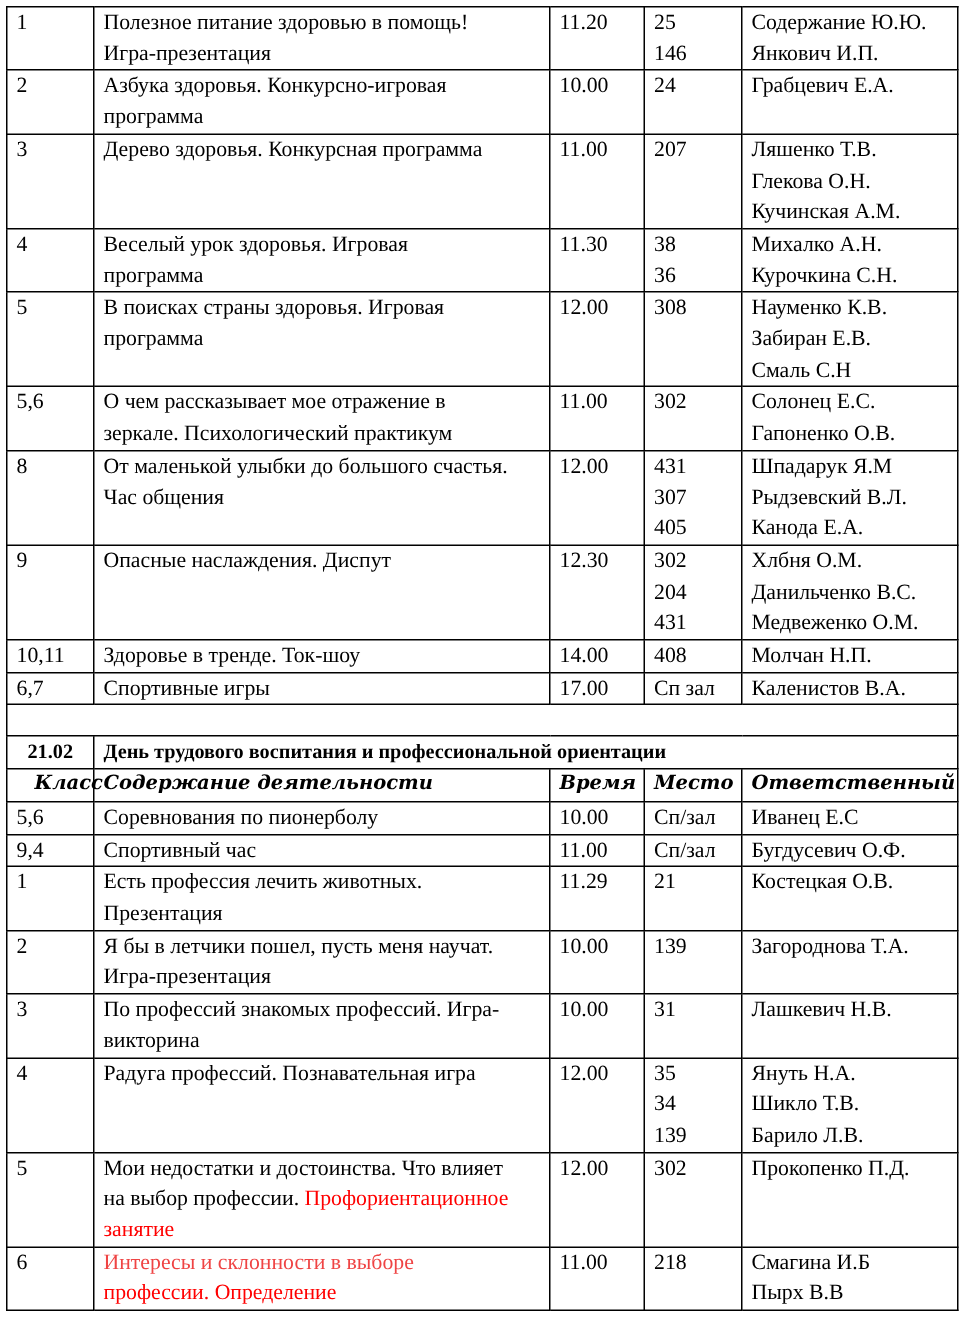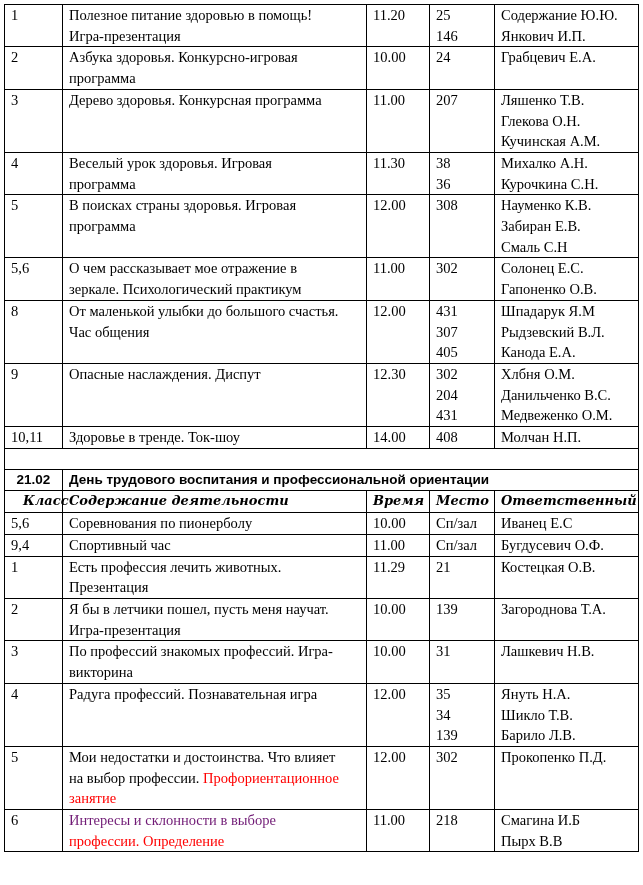--- a/index.html
+++ b/index.html
@@ -27,21 +27,21 @@
       padding: 0 6px 0 6px;
       line-height: 20.7px;
       white-space: normal;
     }
     td.resp, td.place { white-space: nowrap; }
     .line { display: block; }
     .red { color: #ff0000; }
     tr.blank td { height: 20px; }
     tr.section td {
       font-weight: bold;
-      font-family: Liberation Sans, sans-serif;
+      font-family: Liberation Serif, serif;
       font-size: 13.5px;
     }
     tr.section td.date { text-align: center; }
     tr.colhead td {
       font-weight: bold;
       font-style: italic;
       font-family: "DejaVu Serif", "Liberation Serif", serif;
       font-size: 13px;
     }
     tr.colhead td.first { padding-left: 18px; }
@@ -190,20 +190,33 @@
           <td>10,11</td>
           <td>
             <span class="line">Здоровье в тренде. Ток-шоу</span>
           </td>
           <td>14.00</td>
           <td class="place">
             <span class="line">408</span>
           </td>
           <td class="resp">
             <span class="line">Молчан Н.П.</span>
+          </td>
+        </tr>
+        <tr>
+          <td>6,7</td>
+          <td>
+            <span class="line">Спортивные игры</span>
+          </td>
+          <td>17.00</td>
+          <td class="place">
+            <span class="line">Сп зал</span>
+          </td>
+          <td class="resp">
+            <span class="line">Каленистов В.А.</span>
           </td>
         </tr>
       </tbody>
     <tbody>
       <tr class="blank">
         <td colspan="5"></td>
       </tr>
       <tr class="section">
         <td class="date">21.02</td>
         <td colspan="4">День трудового воспитания и профессиональной ориентации</td>
@@ -313,21 +326,21 @@
           <td class="place">
             <span class="line">302</span>
           </td>
           <td class="resp">
             <span class="line">Прокопенко П.Д.</span>
           </td>
         </tr>
         <tr>
           <td>6</td>
           <td>
-            <span class="line"><span class="red" style="color: #701a75;">Интересы и склонности в выборе</span></span>
+            <span class="line"><span class="red" style="color: #ef4444;">Интересы и склонности в выборе</span></span>
             <span class="line"><span class="red" style="color: rgb(255, 0, 0);">профессии. Определение</span></span>
           </td>
           <td>11.00</td>
           <td class="place">
             <span class="line">218</span>
           </td>
           <td class="resp">
             <span class="line">Смагина И.Б</span>
             <span class="line">Пырх В.В</span>
           </td>

